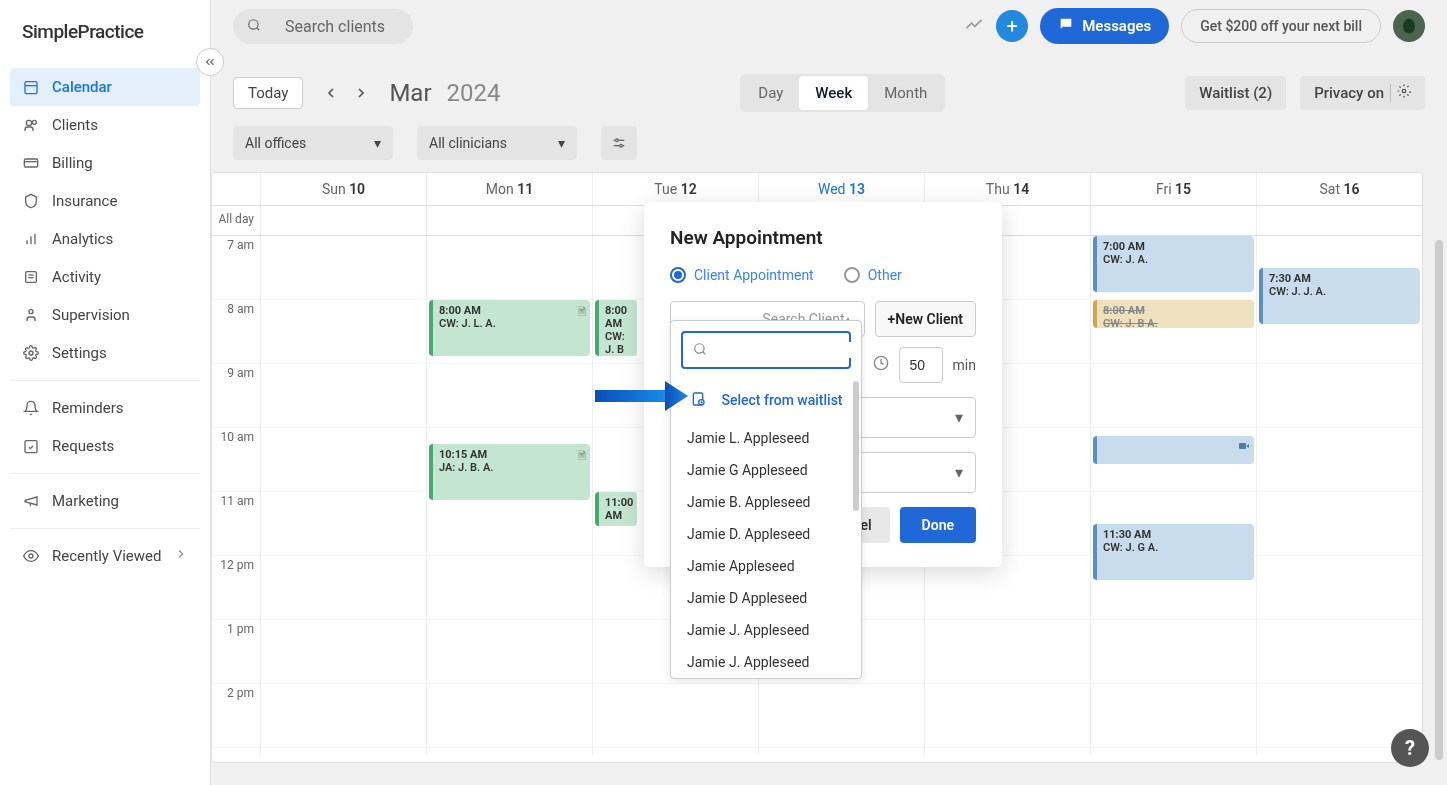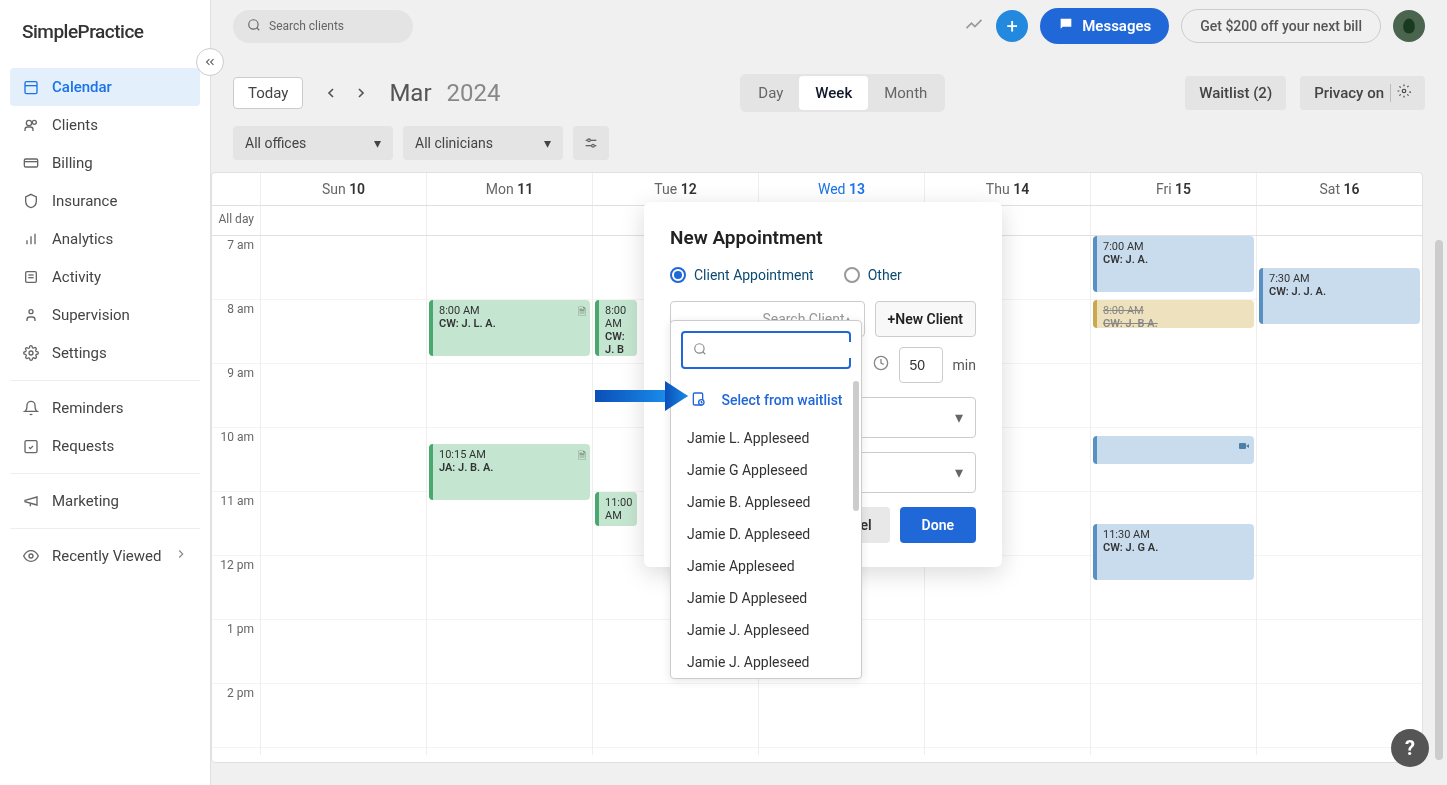--- a/index.html
+++ b/index.html
@@ -11,73 +11,73 @@
     .nav { padding: 5px 10px; }
     .nav-item { display: flex; align-items: center; gap: 12px; padding: 10px 12px; border-radius: 4px; cursor: pointer; color: #444; font-size: 15px; }
     .nav-item.active { background: #e3f0fc; color: #1a73e8; font-weight: 500; }
     .nav-item .icon { width: 18px; display: flex; align-items: center; justify-content: center; color: #666; }
     .nav-item.active .icon { color: #1a73e8; }
     .nav-divider { height: 1px; background: #eee; margin: 8px 0; }
     .collapse-btn { position: absolute; right: -14px; top: 48px; width: 28px; height: 28px; border-radius: 50%; background: #fff; border: 1px solid #ccc; display: flex; align-items: center; justify-content: center; cursor: pointer; z-index: 10; }
     
     
     .topbar { position: absolute; left: 211px; top: 0; right: 0; height: 52px; display: flex; align-items: center; padding: 0 22px; gap: 12px; }
-    .search-box { display: flex; align-items: center; gap: 8px; background: #e4e4e4; border-radius: 18px; padding: 8px 14px; color: #666; width: 180px; font-size: 12px; }
+    .search-box { display: flex; align-items: center; gap: 24px; background: #e4e4e4; border-radius: 18px; padding: 8px 14px; color: #666; width: 180px; font-size: 16px; }
     .topbar-spacer { flex: 1; }
     .topbar-icon { color: #999; cursor: pointer; }
     .btn-plus { width: 32px; height: 32px; border-radius: 50%; background: #2389de; color: #fff; display: flex; align-items: center; justify-content: center; font-size: 20px; cursor: pointer; }
     .btn-messages { background: #2068d8; color: #fff; border-radius: 20px; padding: 8px 18px; display: flex; align-items: center; gap: 8px; font-weight: 600; font-size: 15px; cursor: pointer; }
     .btn-promo { border: 1px solid #ccc; border-radius: 20px; padding: 8px 18px; color: #555; font-weight: 500; font-size: 14px; cursor: pointer; }
     .avatar { width: 32px; height: 32px; border-radius: 50%; background: #4a644e; display: flex; align-items: center; justify-content: center; cursor: pointer; }
     
     
     .cal-header { position: absolute; left: 211px; top: 60px; right: 0; padding: 14px 22px; display: flex; align-items: center; gap: 14px; }
     .btn-today { border: 1px solid #ccc; background: #fff; padding: 6px 14px; border-radius: 4px; font-size: 15px; cursor: pointer; color: #444; }
     .nav-arrows { display: flex; align-items: center; gap: 2px; }
     .nav-arrow { padding: 6px; cursor: pointer; color: #555; display: flex; }
     .month-label { font-size: 24px; color: #555; font-weight: 400; }
     .month-label .yr { color: #888; margin-left: 9px; }
     .view-toggle { display: flex; background: #e4e4e4; border-radius: 6px; padding: 2px;}
     .view-toggle-item { padding: 8px 16px; font-size: 15px; color: #666; cursor: pointer; border-radius: 4px; }
     .view-toggle-item.active { background: #fff; color: #0f172a; font-weight: 500; }
     .btn-secondary { background: #e4e4e4; border-radius: 4px; padding: 8px 14px; font-size: 15px; color: #444; cursor: pointer; display: flex; align-items: center; gap: 6px; font-weight: 500; }
     
     
-    .filters-row { position: absolute; left: 211px; top: 118px; right: 0; padding: 8px 22px; display: flex; gap: 10px; }
+    .filters-row { position: absolute; left: 211px; top: 118px; right: 0; padding: 8px 22px; display: flex; gap: 24px; }
     .select-box { background: #e4e4e4; border-radius: 4px; padding: 9px 12px; display: flex; align-items: center; gap: 30px; font-size: 14px; color: #444; cursor: pointer; min-width: 160px; justify-content: space-between; }
     .icon-btn { background: #e4e4e4; border-radius: 4px; padding: 9px 10px; display: flex; cursor: pointer; color: #666; }
     
     
     .calendar { position: absolute; left: 211px; top: 172px; right: 24px; bottom: 22px; background: #fff; border: 1px solid #e0e0e0; border-radius: 4px; overflow: hidden; }
     .cal-days { display: grid; grid-template-columns: 48px repeat(7, 1fr); border-bottom: 1px solid #e0e0e0; }
     .cal-day-head { padding: 8px 0; text-align: center; border-left: 1px solid #eee; font-size: 14px; color: #666; }
     .cal-day-head .d { font-weight: 600; color: #333; }
     .cal-day-head.today { color: #1a73e8; }
     .cal-day-head.today .d { color: #1a73e8; }
     .cal-allday { display: grid; grid-template-columns: 48px repeat(7, 1fr); border-bottom: 1px solid #e0e0e0; height: 30px; }
     .cal-allday-label { font-size: 12px; color: #666; text-align: right; padding: 6px 6px 0 0; }
     .cal-allday-cell { border-left: 1px solid #eee; }
     .cal-body { display: grid; grid-template-columns: 48px repeat(7, 1fr); position: relative; height: calc(100% - 70px); overflow-y: auto; }
     .time-col { display: flex; flex-direction: column; }
     .time-slot { height: 64px; font-size: 12px; color: #666; text-align: right; padding: 2px 6px 0 0; border-bottom: 1px solid #f4f4f4; }
     .day-col { border-left: 1px solid #eee; position: relative; }
     .day-col .hr { height: 64px; border-bottom: 1px solid #f4f4f4; }
     .event { position: absolute; left: 2px; right: 2px; border-radius: 4px; padding: 4px 6px; font-size: 11px; overflow: hidden; border-left: 4px solid; }
-    .event-time { font-weight: 400; display: block; }
+    .event-time { font-weight: 700; display: block; }
     .event-title { font-weight: 600; }
     .event.green { background: #c4e5d0; border-left-color: #4aa86f; color: #333; }
     .event.blue { background: #c9dcee; border-left-color: #5a8fc2; color: #333; }
     .event.yellow { background: #eee1bd; border-left-color: #c9a84e; color: #888; text-decoration: line-through; }
     .event-icon { position: absolute; right: 4px; top: 4px; color: #666; font-size: 10px; }
     
     
     .modal { position: absolute; left: 644px; top: 202px; width: 358px; background: #fff; border-radius: 6px; box-shadow: 0 6px 24px rgba(0,0,0,.15); z-index: 100; padding: 24px 26px; }
     .modal h2 { font-size: 19px; font-weight: 600; margin-bottom: 18px; color: #222; }
     .radio-row { display: flex; gap: 30px; margin-bottom: 18px; }
-    .radio-opt { display: flex; align-items: center; gap: 8px; font-size: 14px; color: #0c4a6e; cursor: pointer; }
+    .radio-opt { display: flex; align-items: center; gap: 8px; font-size: 14px; color: #3b82f6; cursor: pointer; }
     .radio { width: 16px; height: 16px; border-radius: 50%; border: 2px solid #999; display: inline-block; position: relative; }
     .radio.checked { border-color: #2068d8; }
     .radio.checked::after { content: ''; position: absolute; inset: 2px; background: #2068d8; border-radius: 50%; }
     .search-client-row { display: flex; gap: 10px; margin-bottom: 10px; }
     .search-client-box { flex: 1; border: 1px solid #ccc; border-radius: 4px; padding: 9px 12px; display: flex; justify-content: flex-end; align-items: center; color: #999; font-size: 14px; }
     .btn-new-client { border: 1px solid #ccc; border-radius: 4px; padding: 9px 12px; font-weight: 600; font-size: 14px; color: #222; cursor: pointer; background: #f8f8f8; }
     .row-fields { display: flex; align-items: center; gap: 10px; margin-bottom: 14px; }
     .field-input { border: 1px solid #ccc; border-radius: 4px; padding: 9px 10px; font-size: 14px; color: #333; }
     .field-label { font-size: 14px; color: #555; }
     .full-select { border: 1px solid #ccc; border-radius: 4px; padding: 10px 12px; display: flex; justify-content: space-between; color: #666; margin-bottom: 14px; cursor: pointer; }

